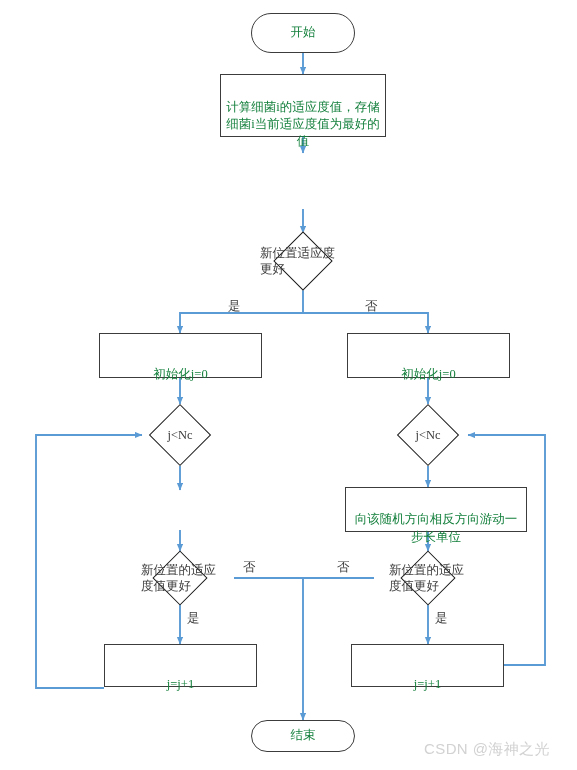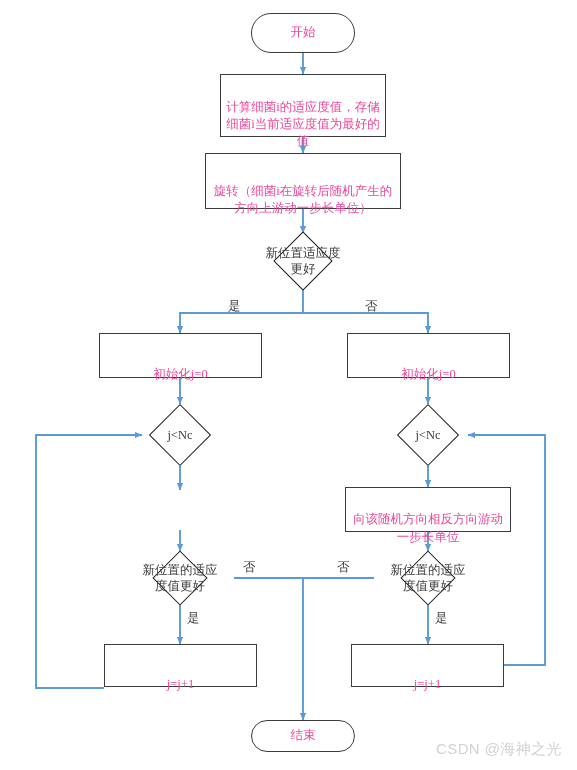--- a/index.html
+++ b/index.html
@@ -27,21 +27,21 @@
   }
   .node {
     position: absolute;
     box-sizing: border-box;
     background: #ffffff;
     border: 1.3px solid #3c3c3c;
     display: flex;
     align-items: center;
     justify-content: center;
     text-align: center;
-    color: #ec4899;
+    color: #15803d;
     font-size: 12.5px;
     line-height: 1.38;
     z-index: 3;
   }
   .terminator {
     border-radius: 999px;
     border: 1.3px solid #3c3c3c;
   }
   .process {
     border-radius: 0;
@@ -63,21 +63,21 @@
     border: 1.3px solid #1a1a1a;
     transform: translate(-50%, -50%) rotate(45deg);
     box-sizing: border-box;
   }
   .decision .dlabel {
     position: absolute;
     left: 50%;
     top: 50%;
     transform: translate(-50%, -50%);
     white-space: nowrap;
-    text-align: center;
+    text-align: left;
     color: #3c3c3c;
     font-size: 12.5px;
     line-height: 1.3;
     z-index: 4;
   }
   .edge-label {
     position: absolute;
     color: #3c3c3c;
     font-size: 12.5px;
     line-height: 1;
@@ -86,21 +86,20 @@
     white-space: nowrap;
   }
   .watermark {
     position: absolute;
     color: #d2d2d2;
     font-size: 15px;
     font-family: "Liberation Sans", sans-serif;
     letter-spacing: 0.4px;
     z-index: 6;
     white-space: nowrap;
-    margin-left: 12px;
   }
 </style>
 </head>
 <body>
 
 <div id="canvas">
 
   <svg id="wires" viewBox="0 0 577 770" xmlns="http://www.w3.org/2000/svg">
     <defs>
       <marker id="ah" markerWidth="9" markerHeight="9" refX="7.2" refY="3.2" orient="auto" markerUnits="userSpaceOnUse">
@@ -144,23 +143,20 @@
   </svg>
 
   <div class="node terminator" style="left:251px; top:13px; width:104px; height:40px;">
     <span class="txt">开始</span>
   </div>
 
   <div class="node process" style="left:220px; top:74px; width:166px; height:63px;">
     <span class="txt">计算细菌i的适应度值，存储细菌i当前适应度值为最好的值</span>
   </div>
 
-  <div class="node process" style="left:205px; top:153px; width:196px; height:56px;">
-    <span class="txt">旋转（细菌i在旋转后随机产生的方向上游动一步长单位）</span>
-  </div>
 
   <div class="decision" style="left:238px; top:233px; width:130px; height:56px;">
     <div class="dia" style="width:42px; height:42px;"></div>
     <div class="dlabel">
       <span style="display:inline-block; width:86px; white-space:normal;">新位置适应度更好</span>
     </div>
   </div>
 
   <div class="node process" style="left:99px; top:333px; width:163px; height:45px;">
     <span class="txt">初始化j=0</span>
@@ -174,21 +170,21 @@
     <div class="dia" style="width:44px; height:44px;"></div>
     <div class="dlabel">j&lt;Nc</div>
   </div>
 
   <div class="decision" style="left:390px; top:404px; width:76px; height:62px;">
     <div class="dia" style="width:44px; height:44px;"></div>
     <div class="dlabel">j&lt;Nc</div>
   </div>
 
 
-  <div class="node process" style="left:345px; top:487px; width:166px; height:45px;">
+  <div class="node process" style="left:345px; top:487px; width:182px; height:45px;">
     <span class="txt">向该随机方向相反方向游动一步长单位</span>
   </div>
 
   <div class="decision" style="left:126px; top:551px; width:108px; height:54px;">
     <div class="dia" style="width:39px; height:39px;"></div>
     <div class="dlabel">
       <span style="display:inline-block; width:78px; white-space:normal;">新位置的适应度值更好</span>
     </div>
   </div>
 

